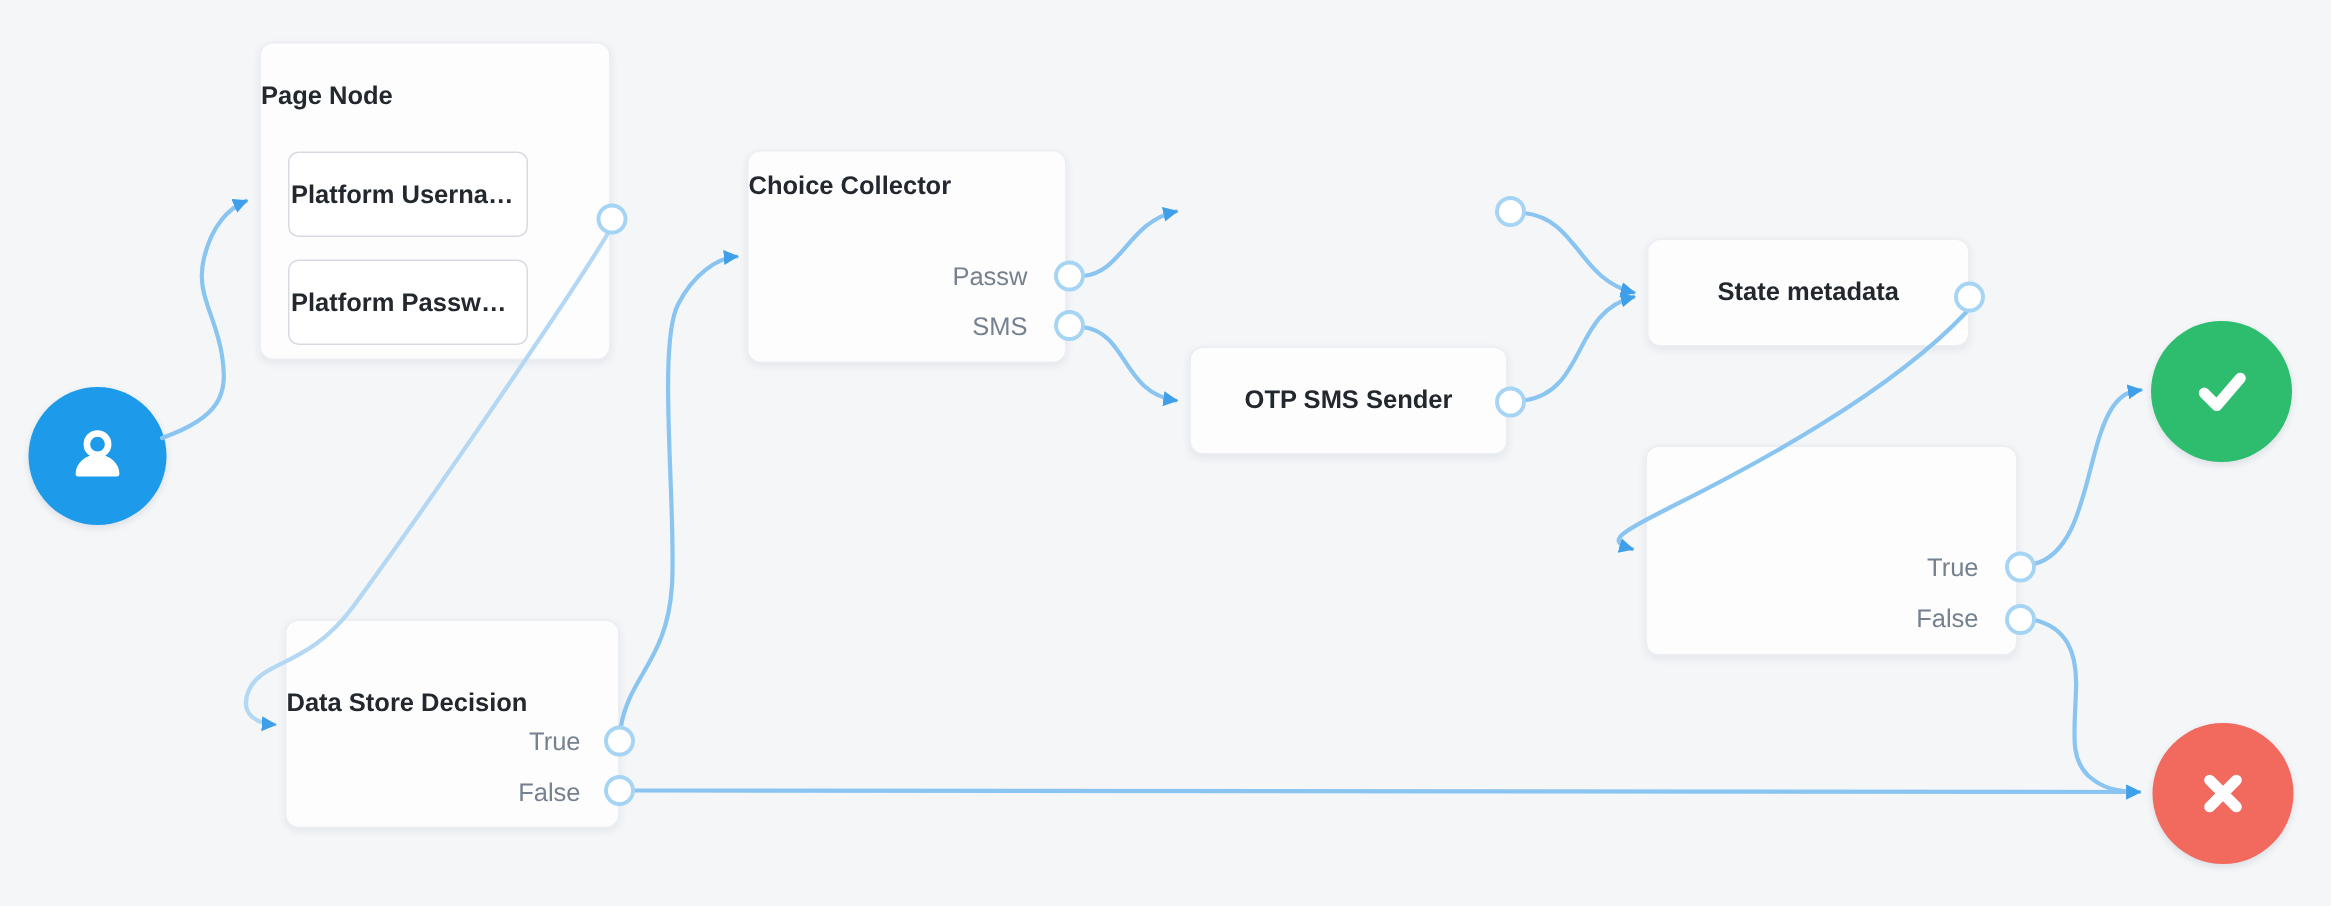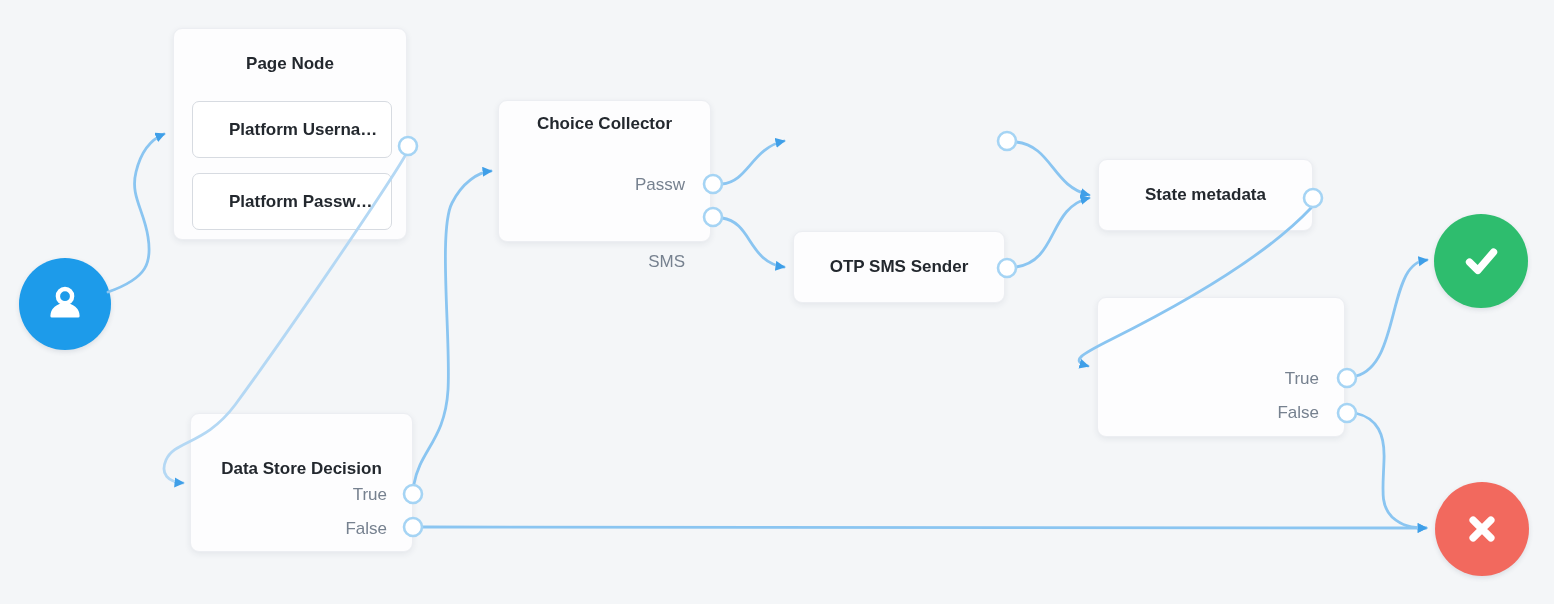--- a/index.html
+++ b/index.html
@@ -7,33 +7,33 @@
     position:relative; width:1554px; height:604px;
     background:#f4f6f8; overflow:hidden;
     font-family:"Liberation Sans", sans-serif;
   }
   .card {
     position:absolute; box-sizing:border-box;
     background:#fdfdfe; border:1px solid #eceef2; border-radius:9px;
     box-shadow:0 2px 6px rgba(40,55,80,0.08);
   }
   .card-title {
-    position:absolute; left:0; right:0; text-align:center;
+    position:absolute; left:0; right:0; text-align:left;
     font-size:17px; font-weight:700; color:#23282e; line-height:22px;
   }
   .card.solo { display:flex; align-items:center; justify-content:center; }
   .card.solo .card-title { position:static; }
   .outcome {
     position:absolute; right:25px; height:22px; line-height:22px;
     font-size:17px; font-weight:400; color:#76818f; text-align:right;
   }
   .inner-input {
-    position:absolute; left:18px; width:200px; height:57px; box-sizing:border-box;
+    position:absolute; left:18px; width:160px; height:57px; box-sizing:border-box;
     background:#ffffff; border:1px solid #d7dbe1; border-radius:7px;
-    display:flex; align-items:center; padding-left:36px;
+    display:flex; align-items:center; padding-left:1px;
     font-size:17px; font-weight:700; color:#23282e;
   }
   .circle-node {
     position:absolute; border-radius:50%;
     display:flex; align-items:center; justify-content:center;
     box-shadow:0 2px 5px rgba(40,55,80,0.12);
   }
   .circle-node.start   { left:19px;   top:258px; width:92px; height:92px; background:#1d9bea; }
   .circle-node.success { left:1434px; top:214px; width:94px; height:94px; background:#2ebd6e; }
   .circle-node.failure { left:1435px; top:482px; width:94px; height:94px; background:#f2695e; }
@@ -65,21 +65,21 @@
 
   <div class="card node-page">
     <div class="card-title" style="top:24px;">Page Node</div>
     <div class="inner-input" style="top:72px;">Platform Userna…</div>
     <div class="inner-input" style="top:144px;">Platform Passw…</div>
   </div>
 
   <div class="card node-choice">
     <div class="card-title" style="top:12px;">Choice Collector</div>
     <div class="outcome" style="top:73px;">Passw</div>
-    <div class="outcome" style="top:106px;margin-top:44px;">SMS</div>
+    <div class="outcome" style="top:106px;">SMS</div>
   </div>
 
 
   <div class="card solo node-otpsms">
     <div class="card-title">OTP SMS Sender</div>
   </div>
 
   <div class="card solo node-state">
     <div class="card-title">State metadata</div>
   </div>

